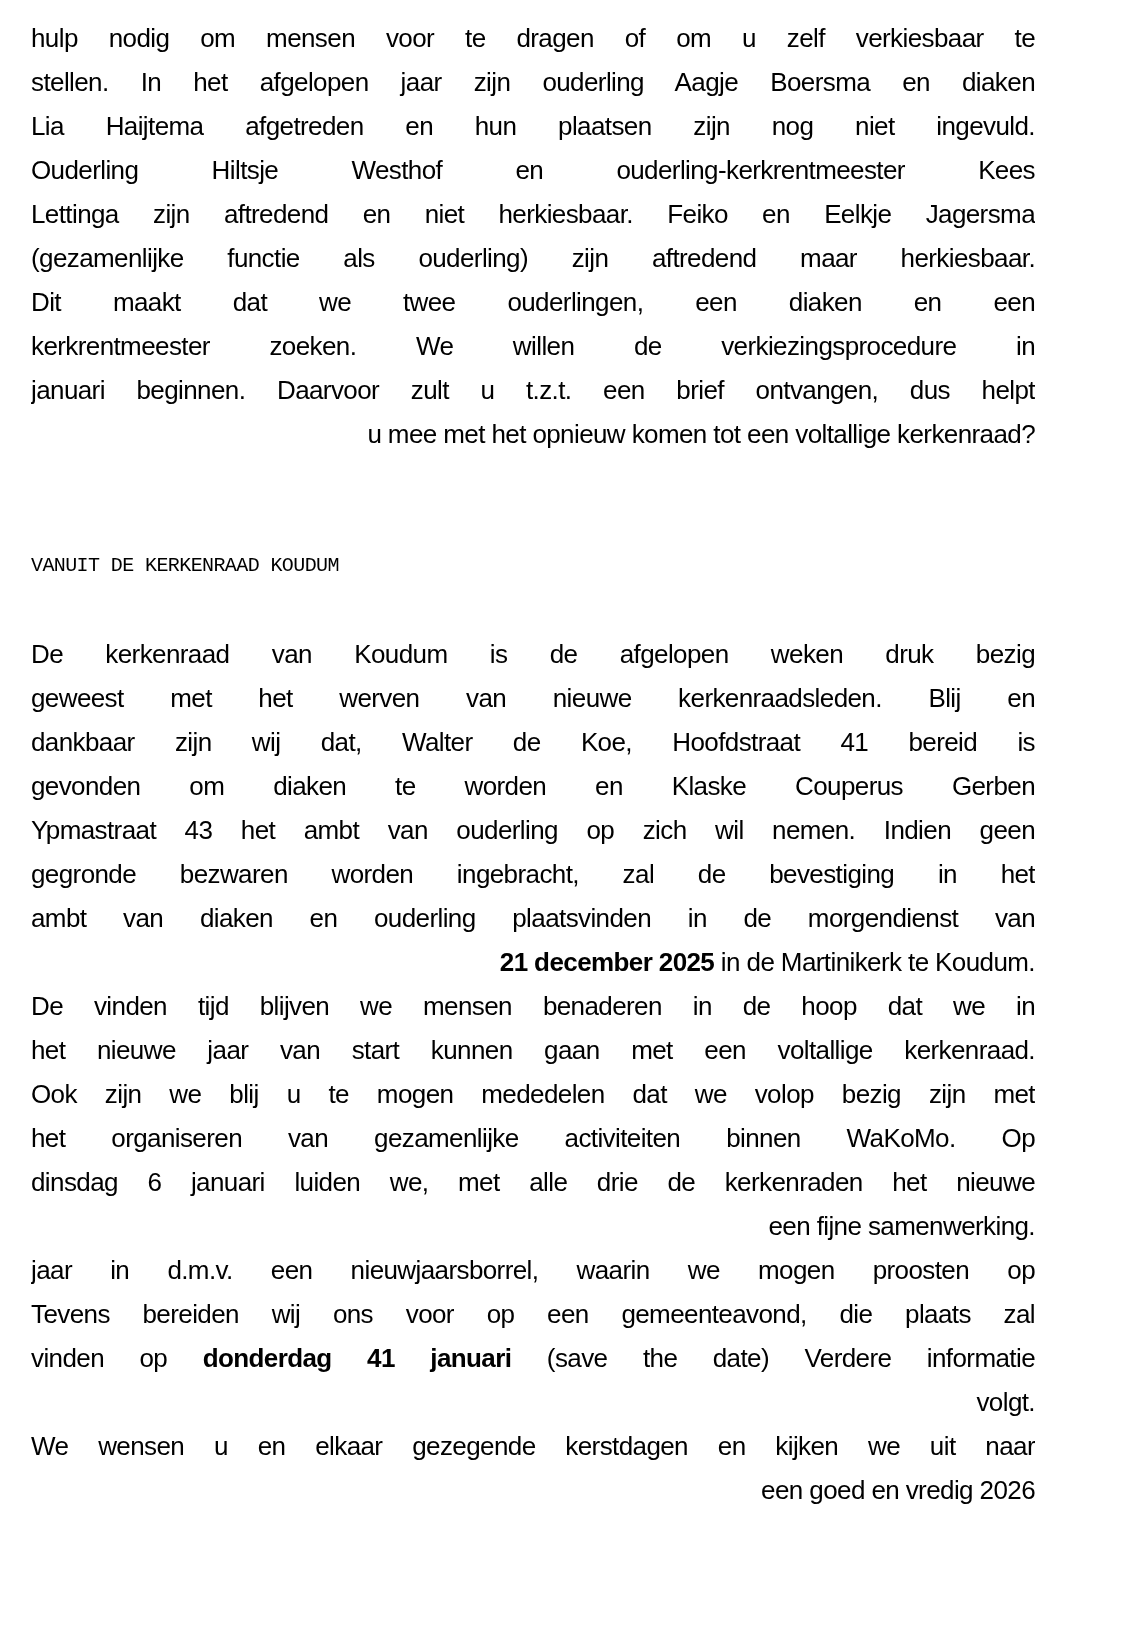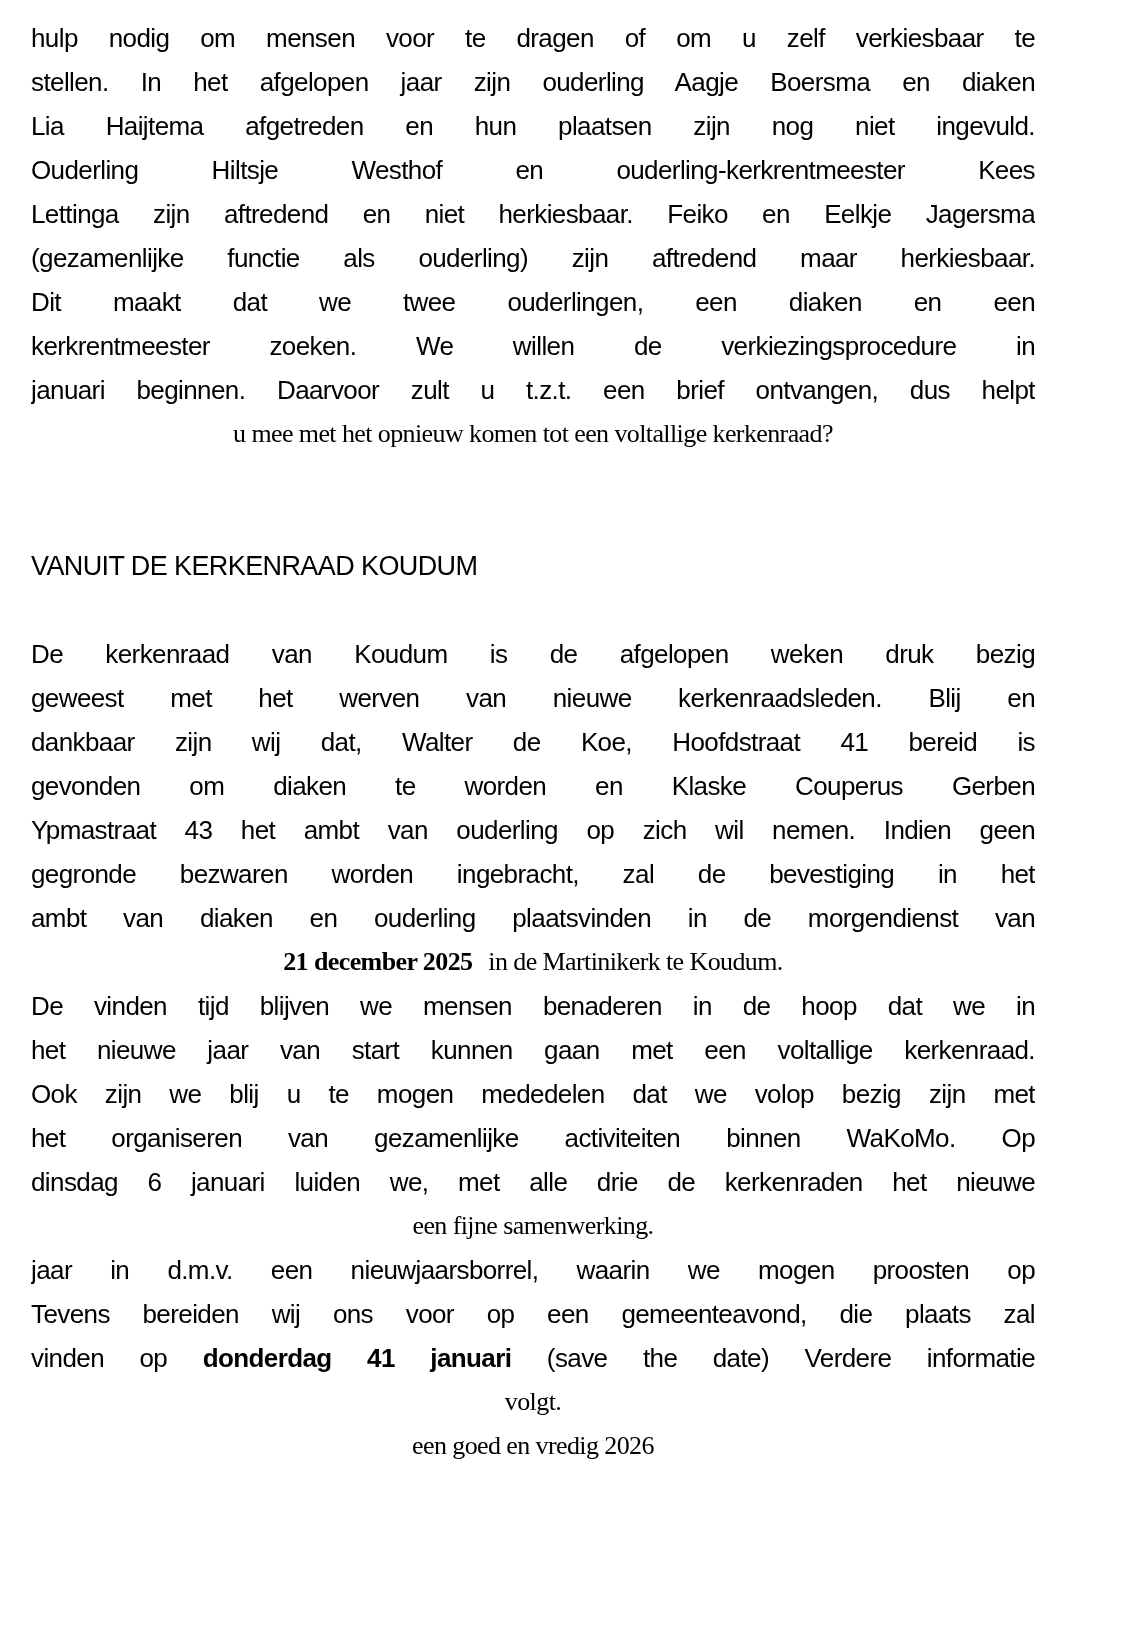--- a/index.html
+++ b/index.html
@@ -30,35 +30,35 @@
       letter-spacing: -0.6px;
       word-spacing: 0px;
     }
     .line.justify {
       text-align: justify;
       text-align-last: justify;
       white-space: normal;
       overflow: hidden;
     }
     .line.left {
-      text-align: center;
-      font-family: Liberation Serif, serif;
+      text-align: right;
     }
     .bold {
       font-weight: bold;
       margin-top: 21px;
     }
     .gap-1 { height: 88px; }
     .gap-heading-after { height: 44px; }
     .heading {
       display: block;
       height: 44px;
       line-height: 44px;
-      font-size: 27px;
+      font-size: 20px;
       letter-spacing: -0.6px;
+      font-family: Liberation Mono, monospace;
     }
   </style>
 </head>
 <body>
 
 <div class="page">
 
   <div>
     <span class="line justify">hulp nodig om mensen voor te dragen of om u zelf verkiesbaar te</span>
     <span class="line justify">stellen. In het afgelopen jaar zijn ouderling Aagje Boersma en diaken</span>
@@ -79,30 +79,31 @@
   <div class="gap-heading-after"></div>
 
   <div>
     <span class="line justify">De kerkenraad van Koudum is de afgelopen weken druk bezig</span>
     <span class="line justify">geweest met het werven van nieuwe kerkenraadsleden. Blij en</span>
     <span class="line justify">dankbaar zijn wij dat, Walter de Koe, Hoofdstraat 41 bereid is</span>
     <span class="line justify">gevonden om diaken te worden en Klaske Couperus Gerben</span>
     <span class="line justify">Ypmastraat 43 het ambt van ouderling op zich wil nemen. Indien geen</span>
     <span class="line justify">gegronde bezwaren worden ingebracht, zal de bevestiging in het</span>
     <span class="line justify">ambt van diaken  en ouderling plaatsvinden in de morgendienst van</span>
-    <span class="line left"><span class="bold">21 december 2025</span><span style="white-space: pre; margin-left: 10px;"> in de Martinikerk te Koudum.</span></span>
+    <span class="line left"><span class="bold">21 december 2025</span><span style="white-space: pre;"> in de Martinikerk te Koudum.</span></span>
 
     <span class="line justify">De vinden tijd blijven we mensen benaderen in de hoop dat we in</span>
     <span class="line justify">het nieuwe jaar van start kunnen gaan met een voltallige kerkenraad.</span>
     <span class="line justify">Ook zijn we blij u te mogen mededelen dat we volop bezig zijn met</span>
     <span class="line justify">het organiseren van gezamenlijke activiteiten binnen WaKoMo. Op</span>
     <span class="line justify">dinsdag 6 januari luiden we, met alle drie de kerkenraden het nieuwe</span>
     <span class="line left">een fijne samenwerking.</span>
     <span class="line justify">jaar in d.m.v. een nieuwjaarsborrel, waarin we mogen proosten op</span>
 
     <span class="line justify">Tevens bereiden wij ons voor op een gemeenteavond, die plaats zal</span>
     <span class="line justify"><span style="white-space: pre;">vinden op </span><span class="bold">donderdag 41 januari</span><span style="white-space: pre;"> (save the date) Verdere informatie</span></span>
     <span class="line left">volgt.</span>
 
+    <span class="line justify">We wensen u en elkaar gezegende kerstdagen en kijken we uit naar</span>
     <span class="line left">een goed en vredig 2026</span>
   </div>
 
 </div>
 
 </body></html>

